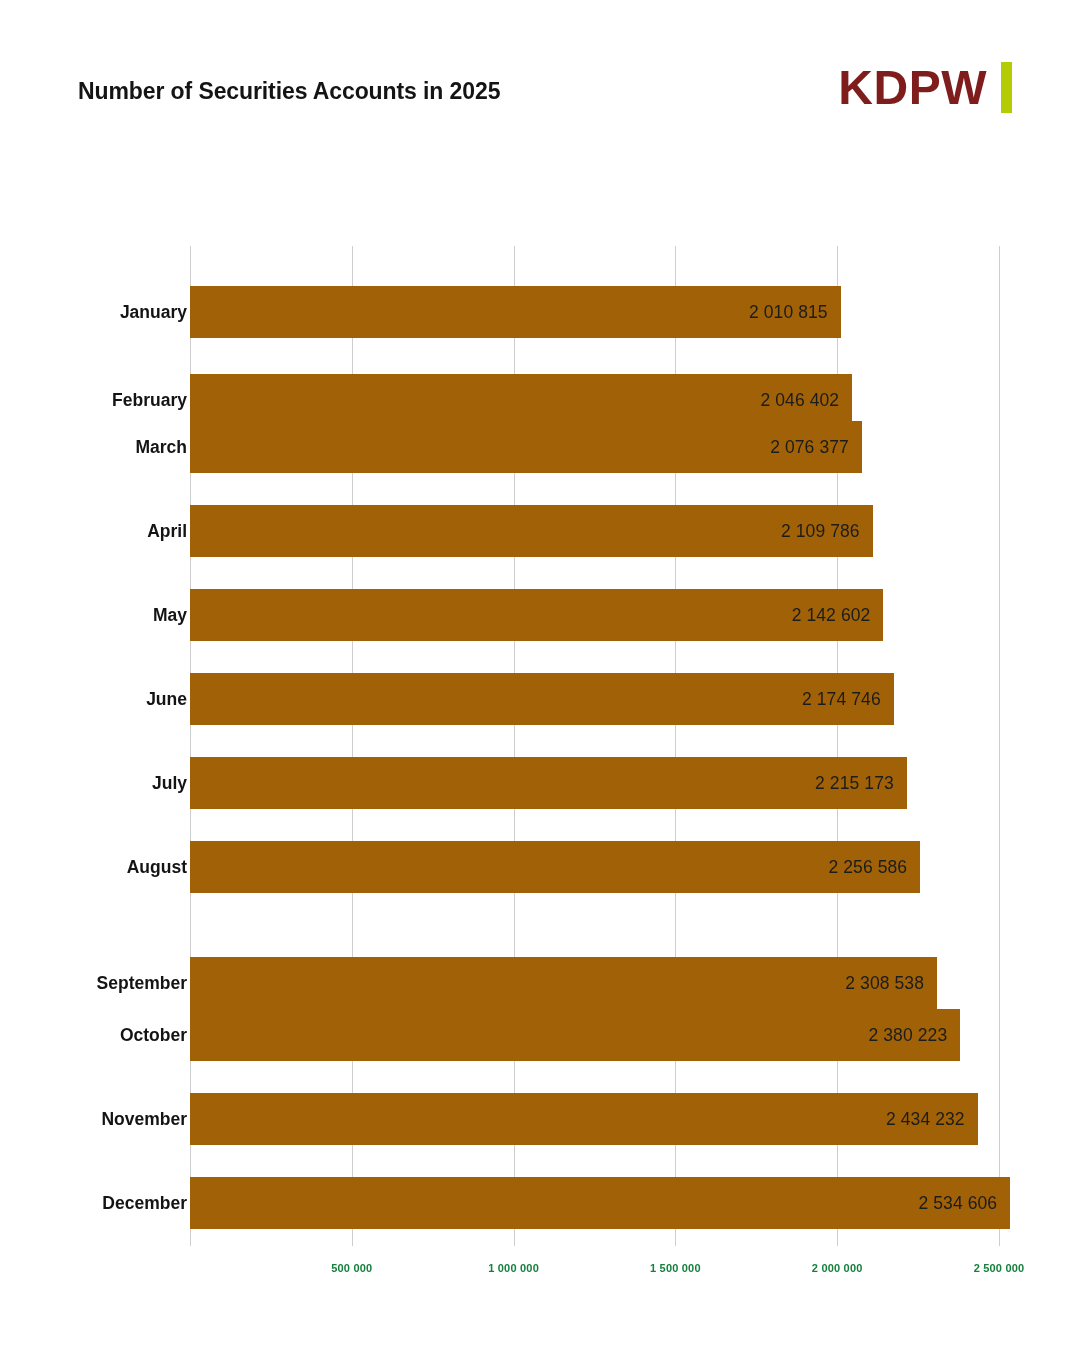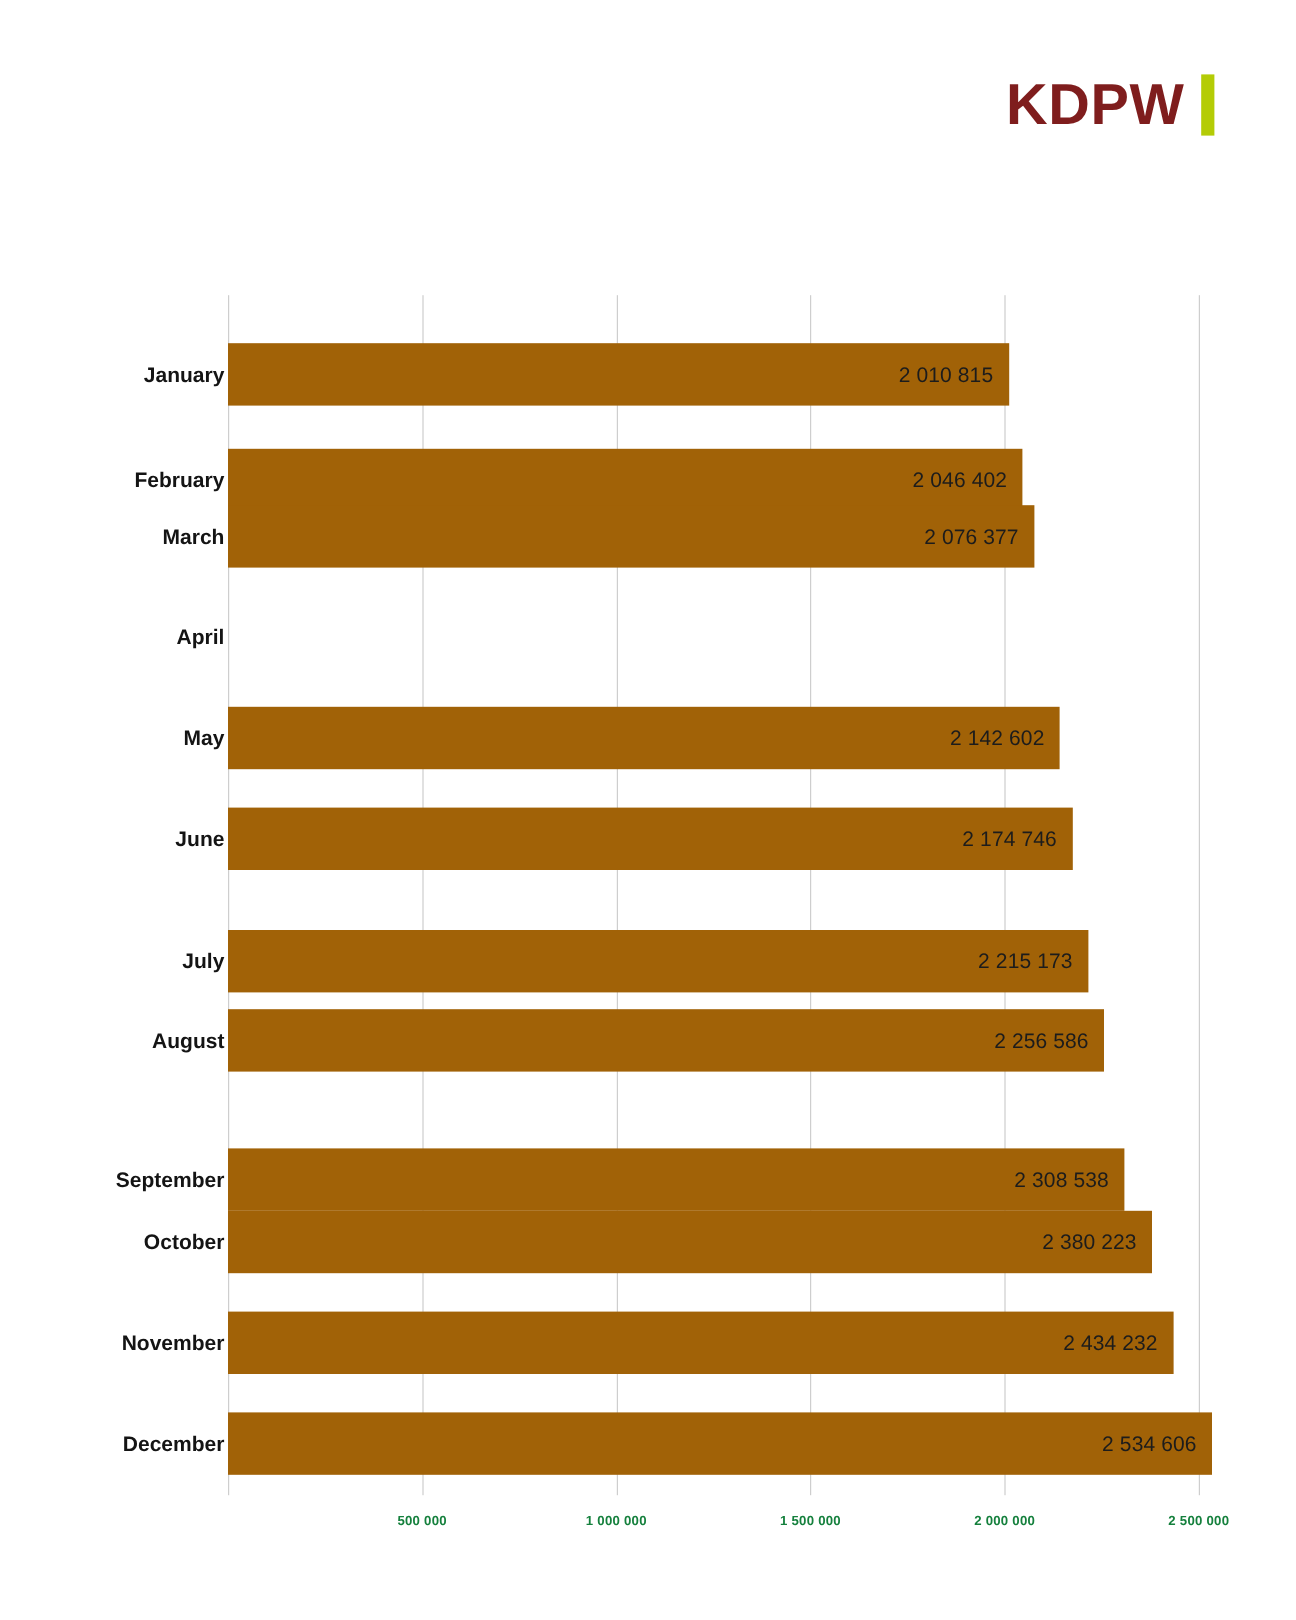--- a/index.html
+++ b/index.html
@@ -69,20 +69,21 @@
     transform:translateX(-50%);
     font-size:11px; font-weight:bold; color:#15803d;
     white-space:nowrap; letter-spacing:0.2px;
   }
 </style>
 </head>
 <body>
 
 <div id="canvas">
 
+  <div id="chart-title">Number of Securities Accounts in 2025</div>
 
   <div id="brand-logo">
     <span id="brand-wordmark">KDPW</span>
     <span id="brand-accent-bar"></span>
   </div>
 
   <div id="axis-line-y"></div>
 
   <div id="plot-area">
     <div id="gridlines">
@@ -106,34 +107,37 @@
           </div>
         </div>
         <div class="bar-row" style="top: 175px; width: 100%;">
           <div class="cat-label">March</div>
           <div class="bar" style="width: 671.916px;">
             <span class="bar-value">2 076 377</span>
           </div>
         </div>
         <div class="bar-row" style="top: 259px; width: 100%;">
           <div class="cat-label">April</div>
+          <div class="bar" style="width: 682.727px;">
+            <span class="bar-value">2 109 786</span>
+          </div>
         </div>
         <div class="bar-row" style="top: 343px; width: 100%;">
           <div class="cat-label">May</div>
           <div class="bar" style="width: 693.413px;">
             <span class="bar-value">2 142 602</span>
           </div>
         </div>
         <div class="bar-row" style="top: 427px; width: 100%;">
           <div class="cat-label">June</div>
           <div class="bar" style="width: 703.748px;">
             <span class="bar-value">2 174 746</span>
           </div>
         </div>
-        <div class="bar-row" style="top: 511px; width: 100%; margin-top: 18px;">
+        <div class="bar-row" style="top: 511px; width: 100%;">
           <div class="cat-label">July</div>
           <div class="bar" style="width: 716.83px;">
             <span class="bar-value">2 215 173</span>
           </div>
         </div>
         <div class="bar-row" style="top: 595px; width: 100%;">
           <div class="cat-label">August</div>
           <div class="bar" style="width: 730.231px;">
             <span class="bar-value">2 256 586</span>
           </div>

